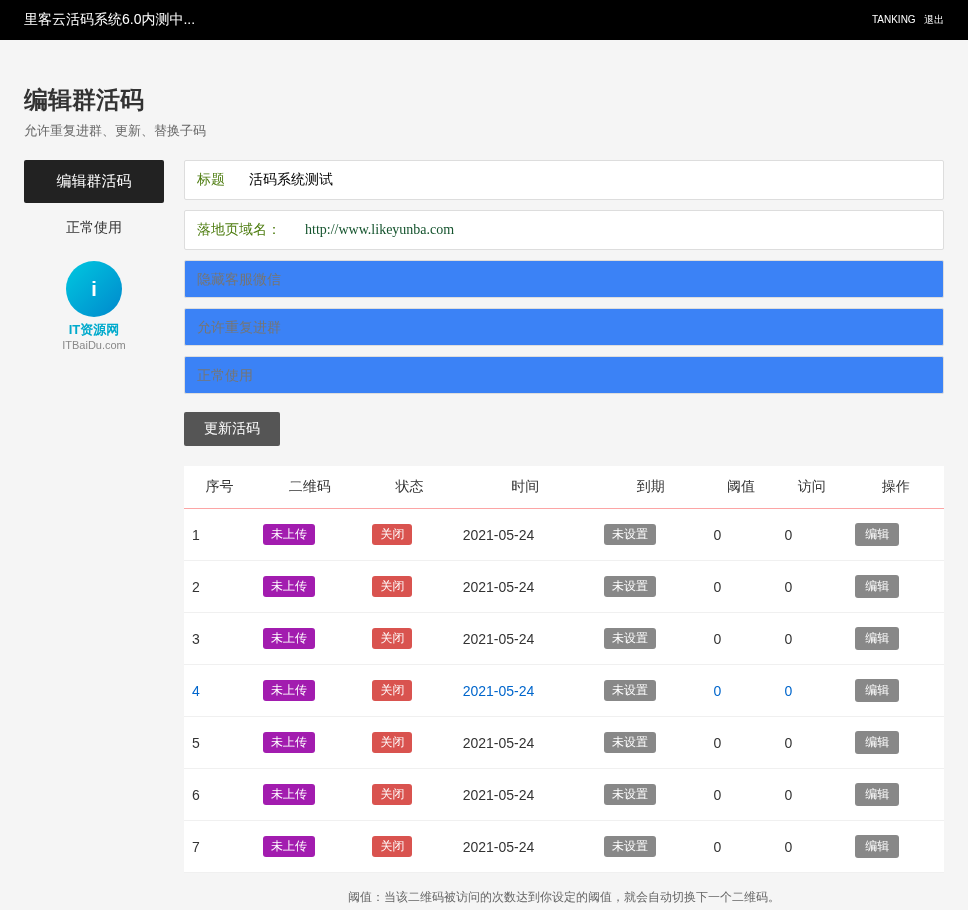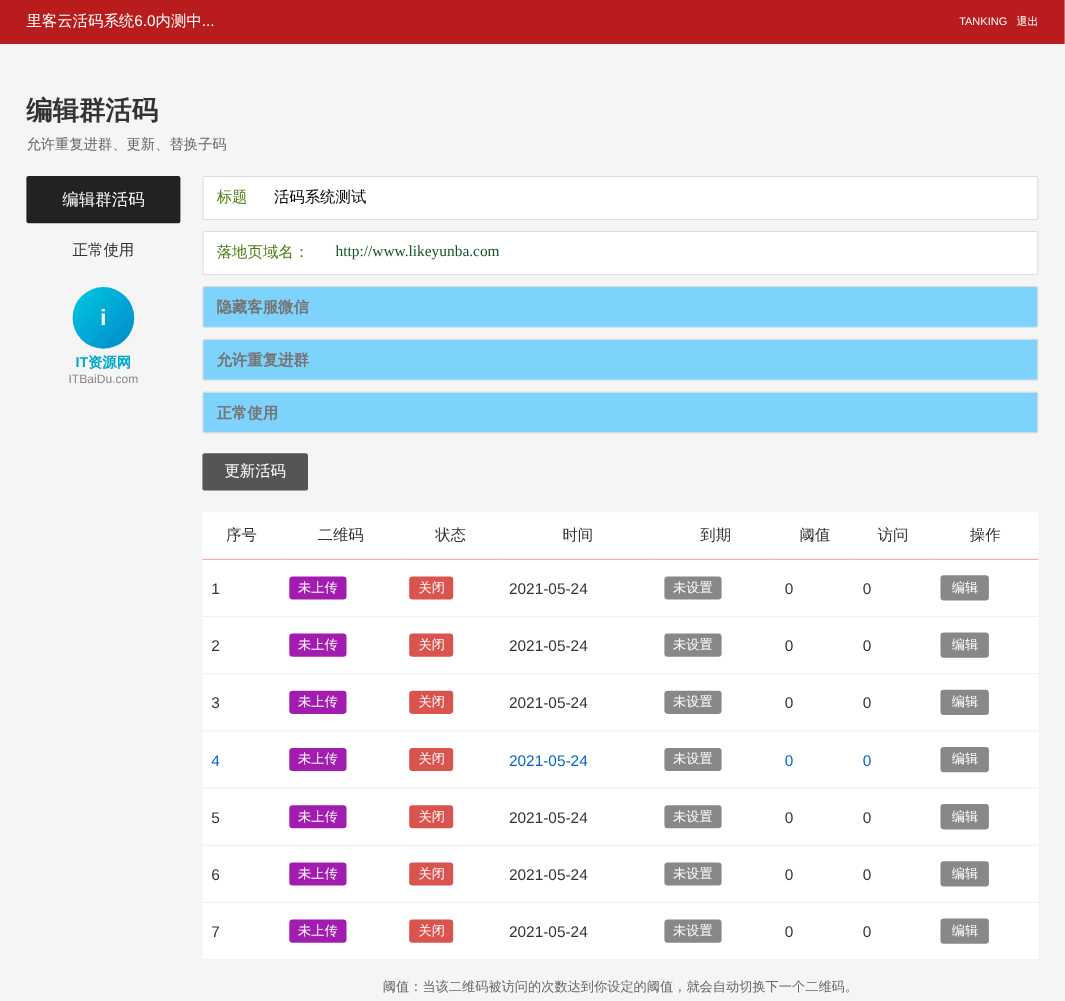--- a/index.html
+++ b/index.html
@@ -1,19 +1,19 @@
 <!DOCTYPE html>
 <html><head>
   <meta charset="utf-8">
   <style>
     * { box-sizing: border-box; margin: 0; padding: 0; }
     body { font-family: "Microsoft YaHei", "PingFang SC", sans-serif; background: #f5f5f5; font-size: 14px; color: #333; }
 
     .topbar {
-      background: #b91c1c;
+      background: #000000;
       color: #fff;
       display: flex;
       align-items: center;
       justify-content: space-between;
       padding: 0 24px;
       height: 40px;
       text-align: center;
     }
     .topbar-title { font-size: 14px; }
     .topbar-right { font-size: 10px; cursor: pointer; }
@@ -94,26 +94,25 @@
       flex: 1;
       border: none;
       outline: none;
       padding: 10px 12px;
       font-size: 14px;
       background: transparent;
     }
     .form-input-full {
       width: 100%;
       border: 1px solid #ddd;
-      background: #7dd3fc;
+      background: #3b82f6;
       border-radius: 2px;
       padding: 10px 12px;
       font-size: 14px;
       outline: none;
-      font-weight: bold;
     }
     .form-input-url {
       color: #14532d;
       font-family: Liberation Serif, serif;
     }
 
     .update-btn {
       background: #555;
       color: #fff;
       border: none;

